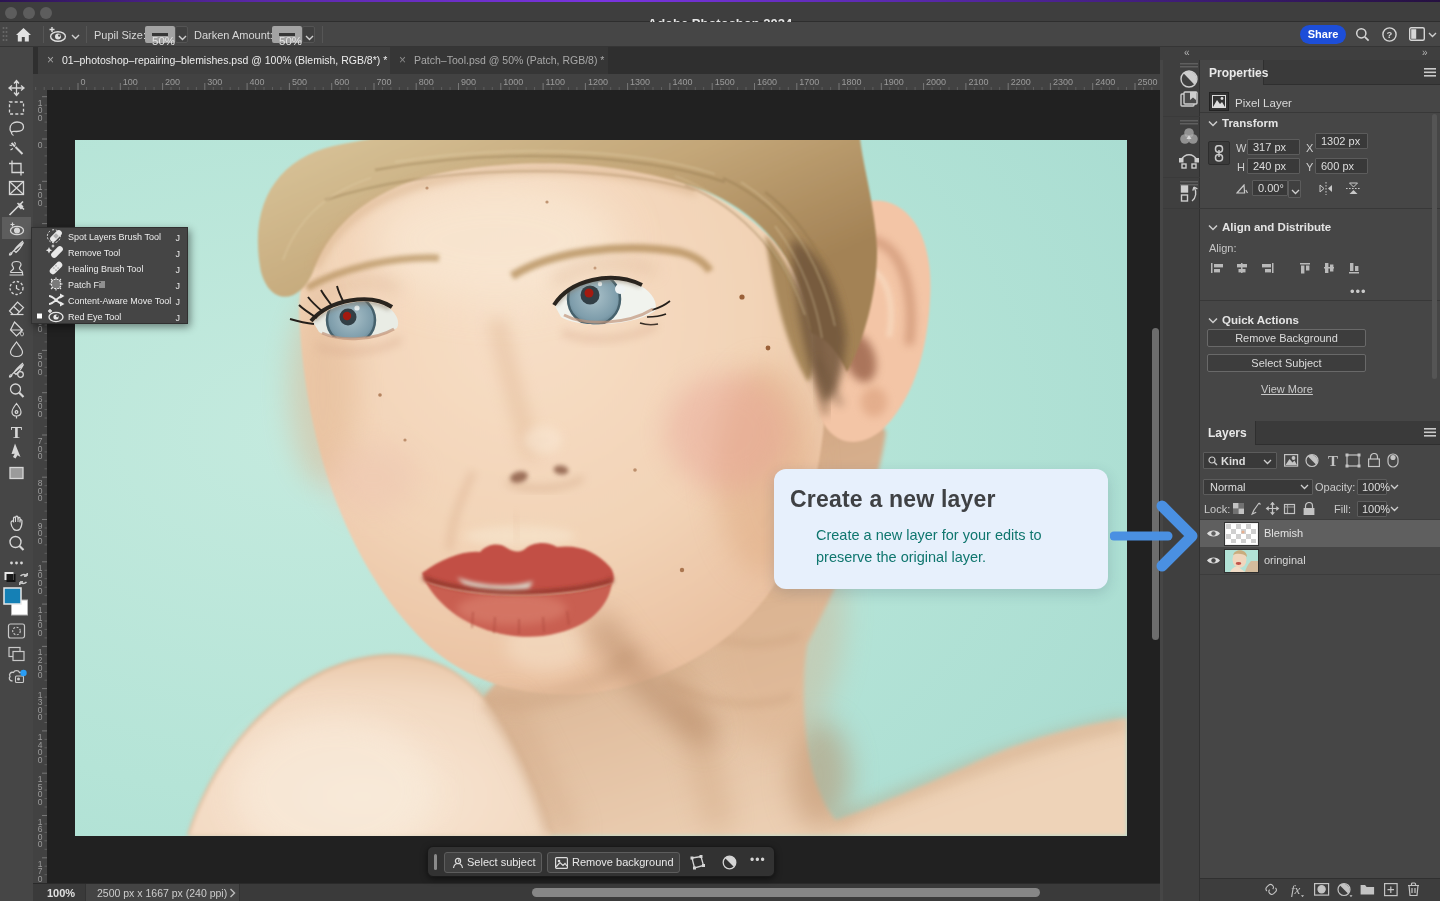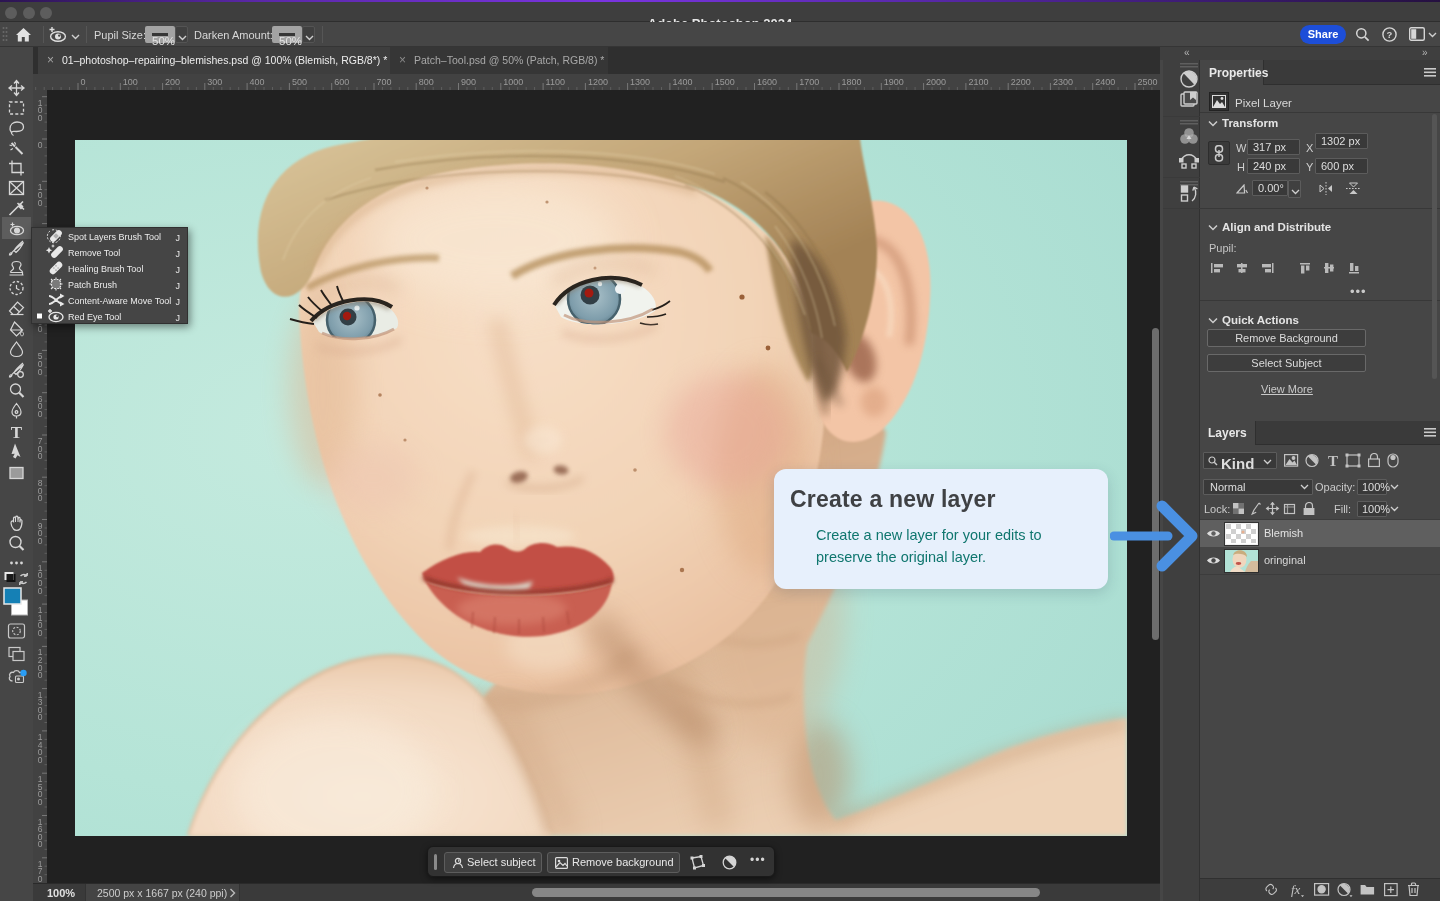--- a/index.html
+++ b/index.html
@@ -711,21 +711,21 @@
     <svg class="abs" style="left:146px;top:122px" width="15" height="13" viewBox="0 0 15 13">
       <path d="M0 6.5 H15" stroke="#c9c9c9" stroke-width="1" stroke-dasharray="1.6 1.4"></path>
       <path d="M3.5 1 L7.5 5 L11.5 1 Z" fill="none" stroke="#c9c9c9"></path>
         <path d="M3.5 12 L7.5 8 L11.5 12 Z" fill="#c9c9c9"></path>
     </svg>
     <div class="abs" style="left:0;top:148px;width:240px;height:1px;background:#383838;"></div>
     <svg class="abs" style="left:8px;top:164px" width="10" height="7" viewBox="0 0 10 7">
         <path d="M1 1.5 L5 5.5 L9 1.5" stroke="#cdcdcd" stroke-width="1.5" fill="none"></path>
       </svg>
     <div class="sechead" style="top:161px;">Align and Distribute</div>
-    <div class="abs" style="left:9px;top:182px;font-size:11px;color:#c5c5c5;">Pupil:</div>
+    <div class="abs" style="left:9px;top:182px;font-size:11px;color:#c5c5c5;">Align:</div>
     <svg class="abs" style="left:11px;top:201px" width="160" height="14" viewBox="0 0 160 14">
       <g fill="#b9b9b9">
         <g transform="translate(0,0)">
             <rect x="0" y="2" width="1.5" height="10"></rect>
             <rect x="3" y="3" width="9" height="3.4"></rect>
             <rect x="3" y="8" width="6" height="3.4"></rect>
           </g>
         <g transform="translate(24,0)">
             <rect x="6" y="2" width="1.5" height="10"></rect>
             <rect x="2" y="3" width="10" height="3.4"></rect>
@@ -774,21 +774,21 @@
           <rect y="3.5" width="12" height="1.6"></rect>
           <rect y="7" width="12" height="1.6"></rect>
         </g>
       </svg>
 
     <div class="field" style="left:3px;top:31px;width:74px;height:17px;"></div>
     <svg class="abs" style="left:8px;top:35px" width="10" height="10" viewBox="0 0 10 10">
         <circle cx="4" cy="4" r="3" fill="none" stroke="#ccc" stroke-width="1.2"></circle>
         <path d="M6.3 6.3 L9 9" stroke="#ccc" stroke-width="1.4"></path>
       </svg>
-    <div class="abs" style="left:21px;top:34px;font-size:15px;font-weight:bold;color:#ddd;">Kind</div>
+    <div class="abs" style="left:21px;top:34px;font-size:11px;font-weight:bold;color:#ddd;">Kind</div>
     <svg class="abs" style="left:63px;top:38px" width="9" height="6" viewBox="0 0 9 6">
         <path d="M1 1 L4.5 4.5 L8 1" stroke="#cfcfcf" stroke-width="1.3" fill="none"></path>
       </svg>
     <svg class="abs" style="left:84px;top:32px" width="116" height="15" viewBox="0 0 116 15">
       <g stroke="#c3c3c3" fill="none" stroke-width="1.2">
         <g transform="translate(0,0)">
             <rect x="0.6" y="1.6" width="13" height="11.5"></rect>
             <circle cx="9.5" cy="5" r="1.3" fill="#c3c3c3"></circle>
             <path d="M1.5 12 L5.5 6 L8.5 9.5 L10.5 7.5 L13 12 Z" fill="#c3c3c3" stroke="none"></path>
           </g>
@@ -988,21 +988,21 @@
       </div>
     <div class="fitem" style="top:18px">
         <span class="lbl">Remove Tool</span>
         <span class="key">J</span>
       </div>
     <div class="fitem" style="top:34px">
         <span class="lbl">Healing Brush Tool</span>
         <span class="key">J</span>
       </div>
     <div class="fitem" style="top:50px">
-        <span class="lbl">Patch Brush</span>
+        <span class="lbl">Patch Fill</span>
         <span class="key">J</span>
       </div>
     <div class="fitem" style="top:66px">
         <span class="lbl">Content-Aware Move Tool</span>
         <span class="key">J</span>
       </div>
     <div class="fitem" style="top:82px">
         <span class="lbl">Red Eye Tool</span>
         <span class="key">J</span>
       </div>

